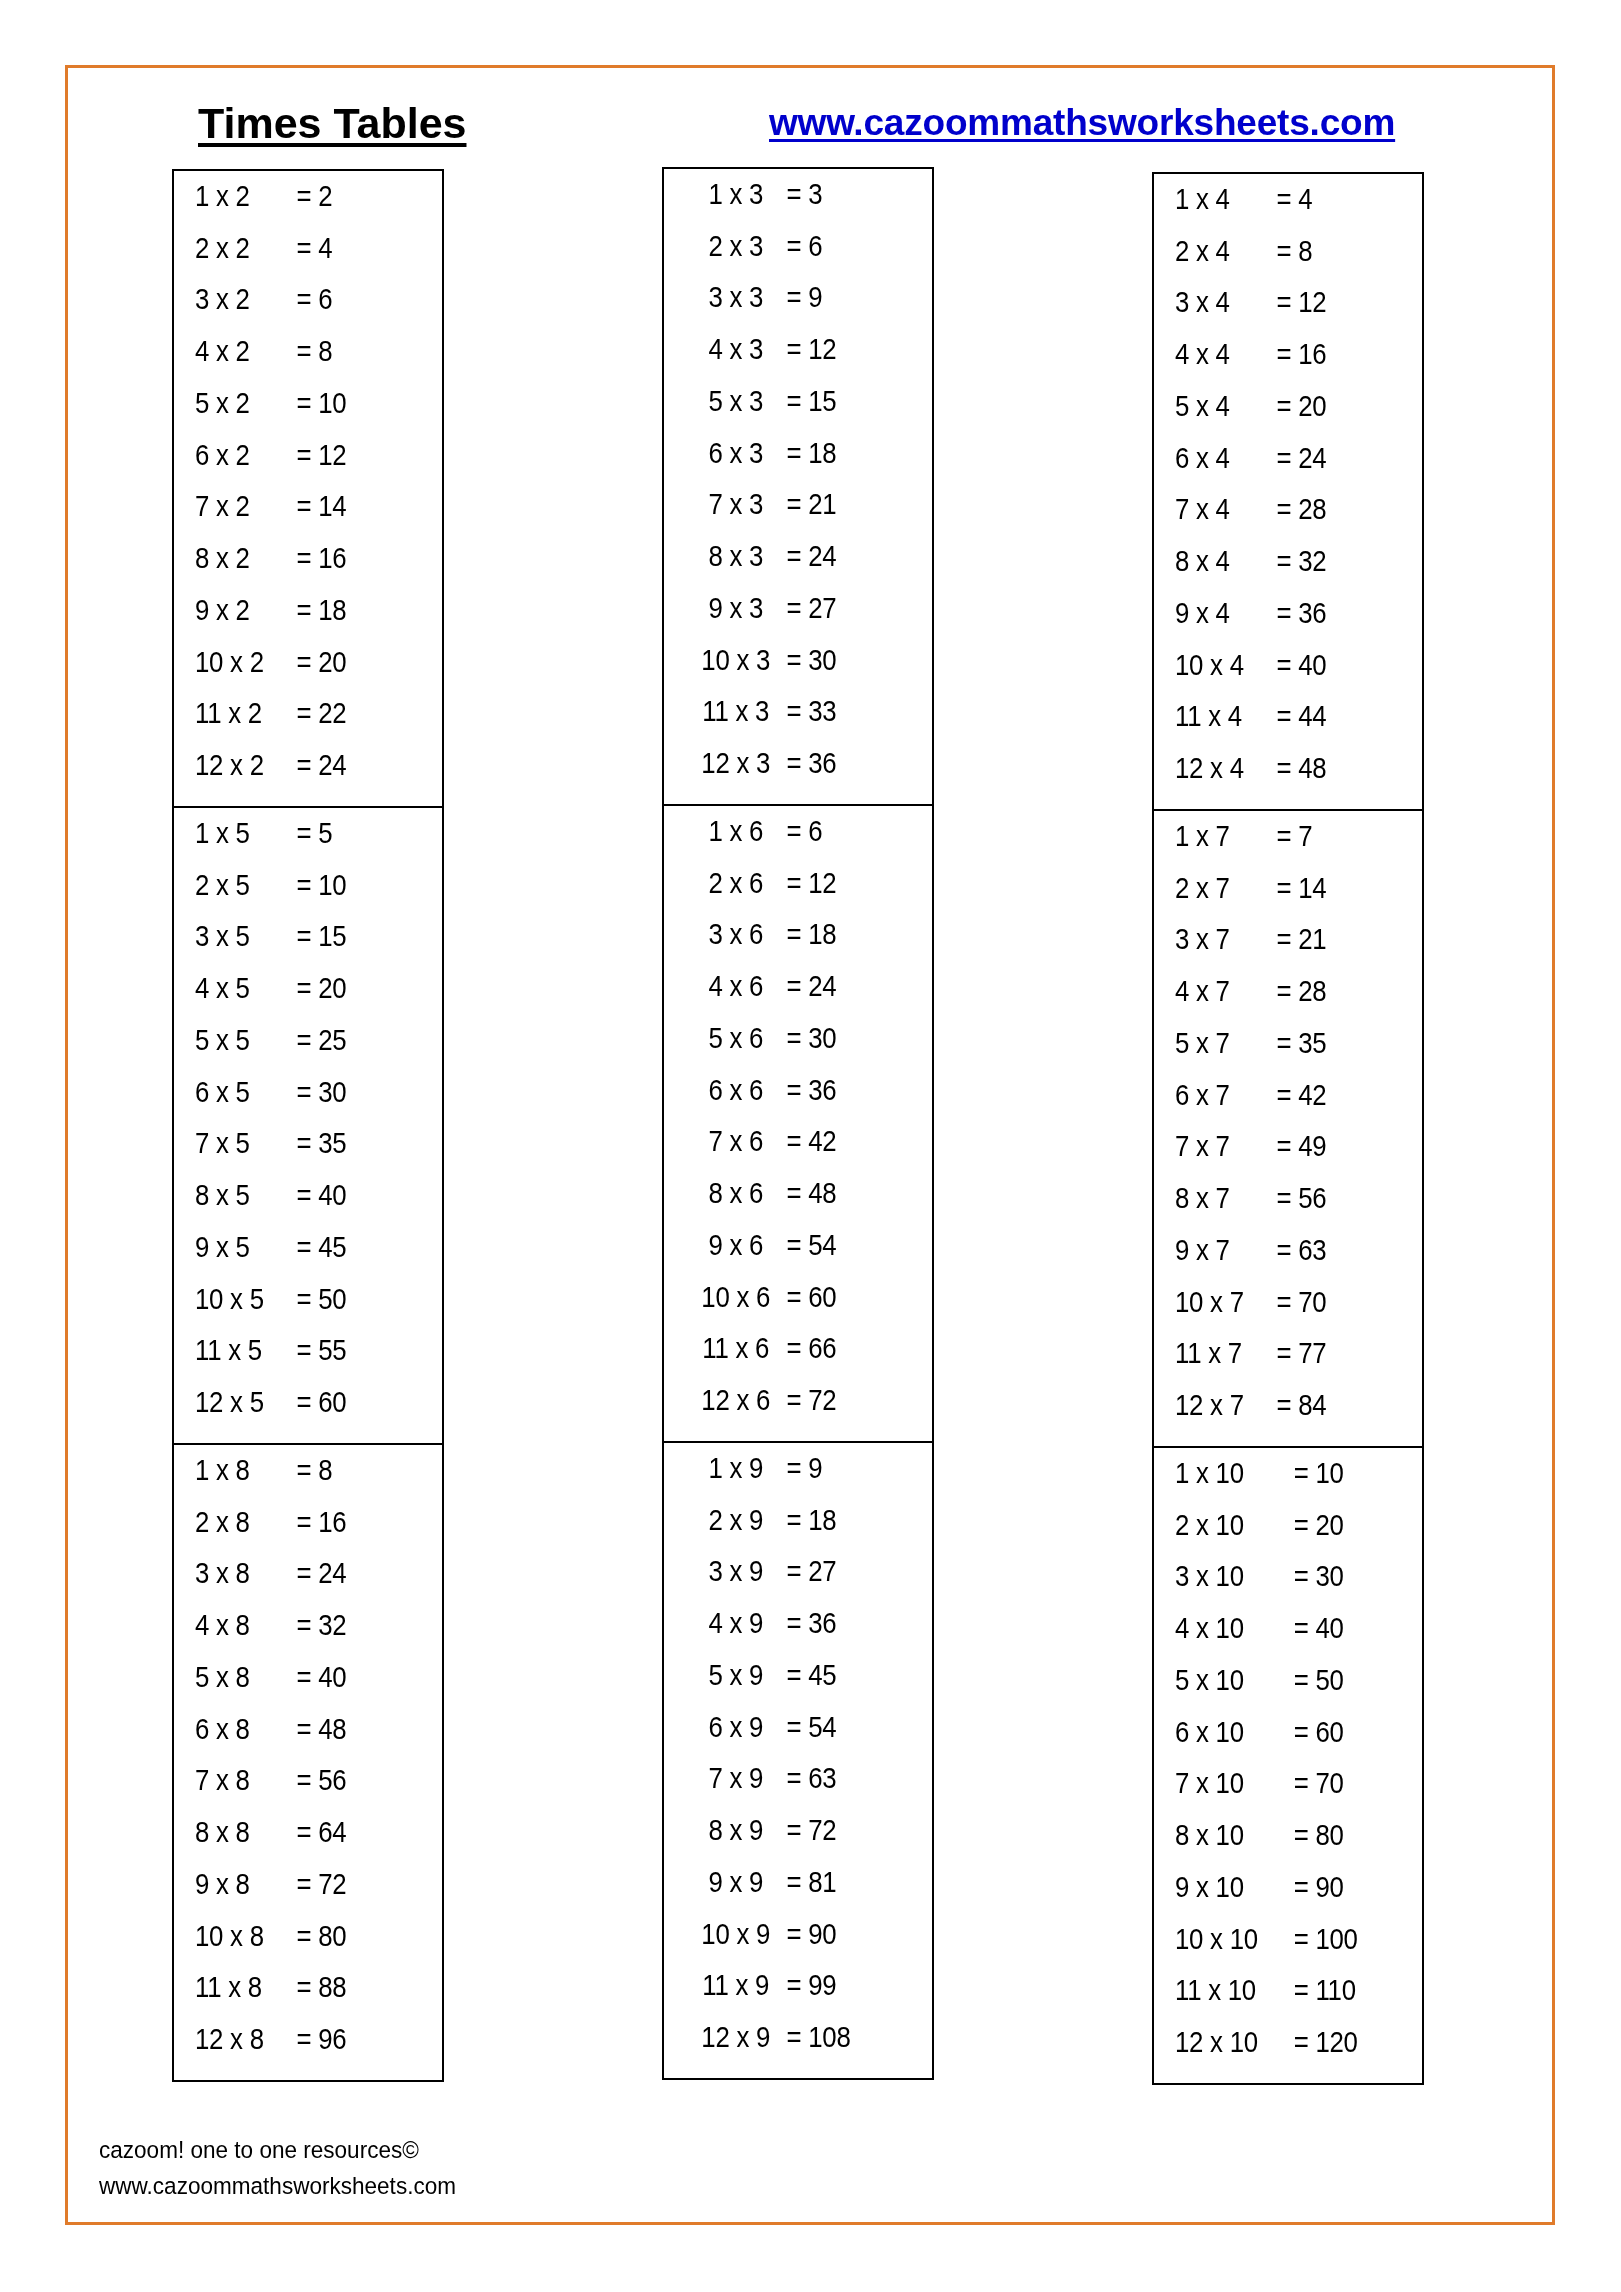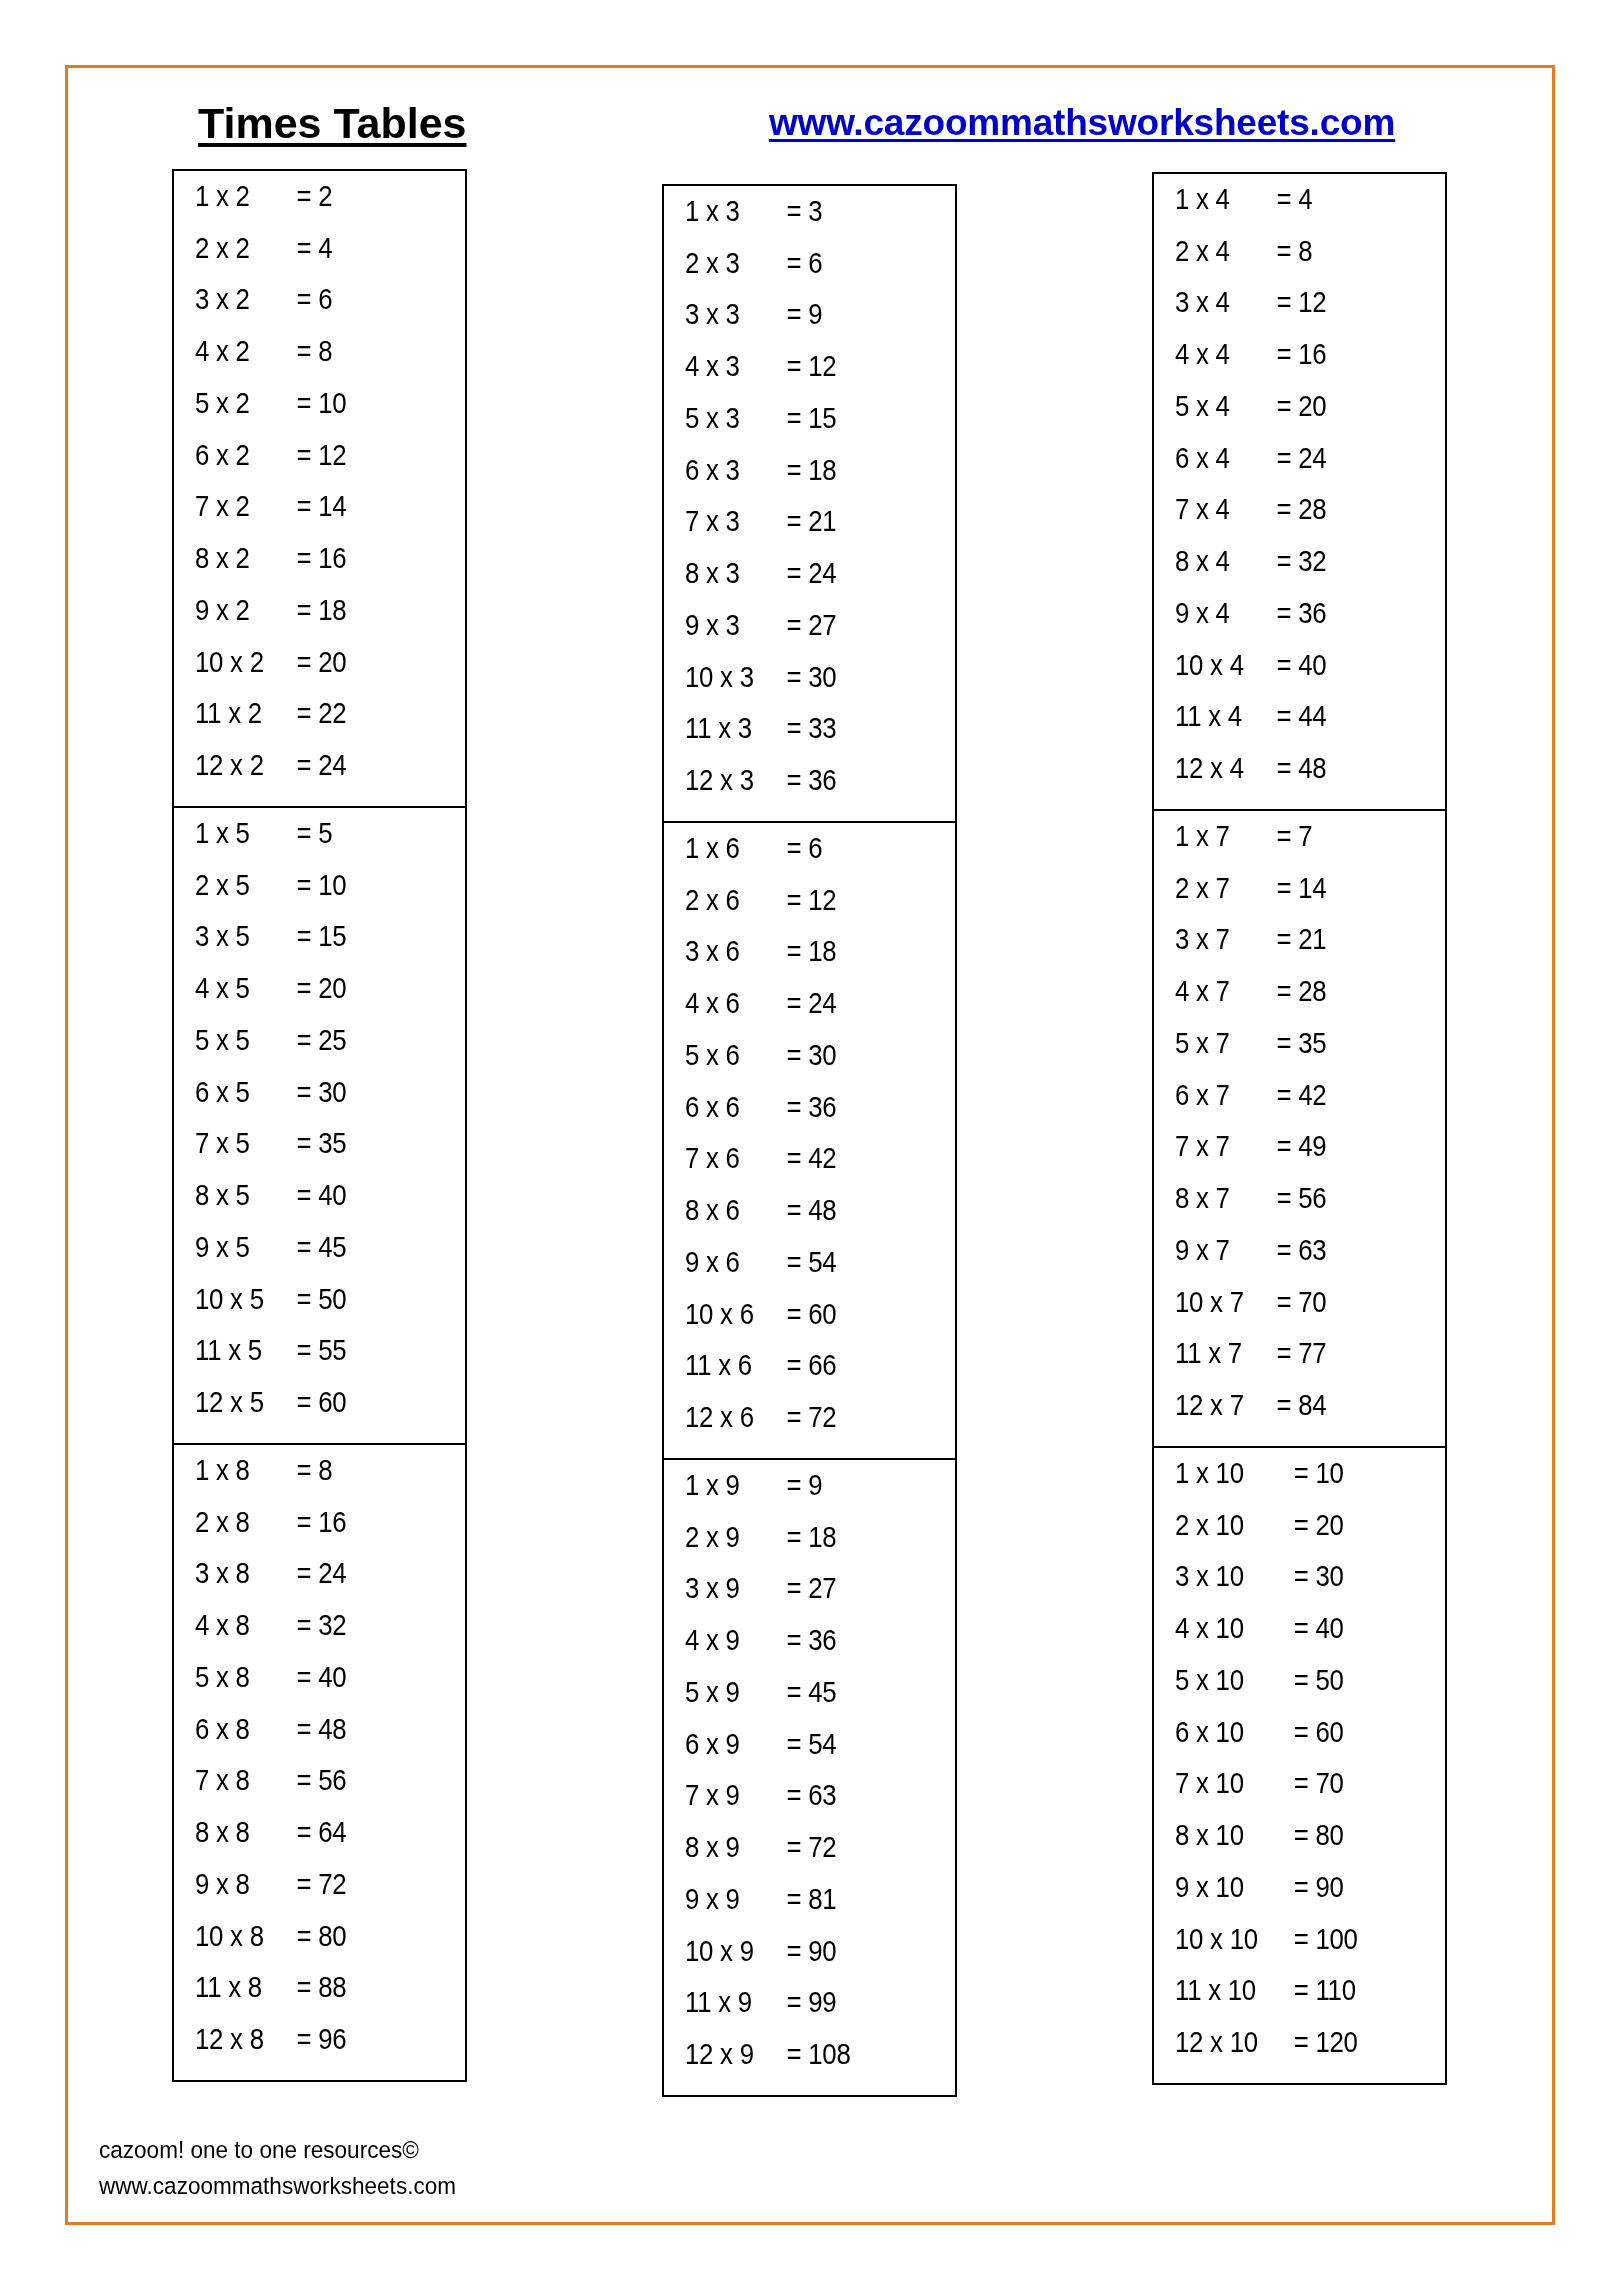--- a/index.html
+++ b/index.html
@@ -1,21 +1,21 @@
 <!DOCTYPE html>
 <html><head>
 <meta charset="utf-8">
 <style>
   html, body { margin: 0; padding: 0; background: #ffffff; }
   body { width: 1621px; height: 2293px; position: relative; overflow: hidden; font-family: "Liberation Sans", sans-serif; color: #000; }
   .frame { position: absolute; left: 65px; top: 65px; width: 1484px; height: 2154px; border: 3.9px solid #E07B2A; box-sizing: content-box; }
   .title { position: absolute; left: 198px; top: 96px; font-family: "Liberation Sans", sans-serif; font-weight: bold; font-size: 43px; line-height: 55px; text-decoration: underline; text-decoration-thickness: 3.9px; text-underline-offset: 4.9px; white-space: nowrap; }
   .site-link { position: absolute; left: 769px; top: 100px; font-family: "Liberation Sans", sans-serif; font-weight: bold; font-size: 37px; line-height: 45px; color: #0000CC; text-decoration: underline; text-decoration-thickness: 2.9px; text-underline-offset: 3.9px; white-space: nowrap; letter-spacing: -0.2px; }
   .column { position: absolute; width: 245px; }
-  .section { position: relative; border: 2px solid #000; box-sizing: border-box; width: 295px; height: 639px; margin-top: -2px; }
+  .section { position: relative; border: 2px solid #000; box-sizing: border-box; width: 272px; height: 639px; margin-top: -2px; }
   .section:first-child { margin-top: 0; }
   .row { position: absolute; left: 20.6px; height: 39px; line-height: 39px; font-family: "Liberation Sans", sans-serif; font-size: 30px; white-space: nowrap; transform-origin: left center; transform: scaleX(0.86); letter-spacing: -0.3px; }
   .row .lhs { display: inline-block; width: 118px; }
   .row.wide .lhs { width: 138px; }
   .row .eq { display: inline; }
   .footer { position: absolute; left: 99px; top: 2132px; font-family: "Liberation Sans", sans-serif; font-size: 24.5px; line-height: 36px; white-space: nowrap; transform-origin: left top; transform: scaleX(0.92); }
   .footer div { display: block; }
 </style>
 </head>
 <body>
@@ -62,21 +62,21 @@
       <div class="row" style="top: 212px;"><span class="lhs">5 x 8</span><span class="eq">= 40</span></div>
       <div class="row" style="top: 264px;"><span class="lhs">6 x 8</span><span class="eq">= 48</span></div>
       <div class="row" style="top: 315px;"><span class="lhs">7 x 8</span><span class="eq">= 56</span></div>
       <div class="row" style="top: 367px;"><span class="lhs">8 x 8</span><span class="eq">= 64</span></div>
       <div class="row" style="top: 419px;"><span class="lhs">9 x 8</span><span class="eq">= 72</span></div>
       <div class="row" style="top: 471px;"><span class="lhs">10 x 8</span><span class="eq">= 80</span></div>
       <div class="row" style="top: 522px;"><span class="lhs">11 x 8</span><span class="eq">= 88</span></div>
       <div class="row" style="top: 574px;"><span class="lhs">12 x 8</span><span class="eq">= 96</span></div>
     </div>
   </div>
-<div class="column" id="col-1" style="left:662px; top:184px;">
+<div class="column" id="col-1" style="left:662px; top:167px;text-align:center;">
     <div class="section">
       <div class="row" style="top: 4.9px;"><span class="lhs">1 x 3</span><span class="eq">= 3</span></div>
       <div class="row" style="top: 57px;"><span class="lhs">2 x 3</span><span class="eq">= 6</span></div>
       <div class="row" style="top: 108px;"><span class="lhs">3 x 3</span><span class="eq">= 9</span></div>
       <div class="row" style="top: 160px;"><span class="lhs">4 x 3</span><span class="eq">= 12</span></div>
       <div class="row" style="top: 212px;"><span class="lhs">5 x 3</span><span class="eq">= 15</span></div>
       <div class="row" style="top: 264px;"><span class="lhs">6 x 3</span><span class="eq">= 18</span></div>
       <div class="row" style="top: 315px;"><span class="lhs">7 x 3</span><span class="eq">= 21</span></div>
       <div class="row" style="top: 367px;"><span class="lhs">8 x 3</span><span class="eq">= 24</span></div>
       <div class="row" style="top: 419px;"><span class="lhs">9 x 3</span><span class="eq">= 27</span></div>

